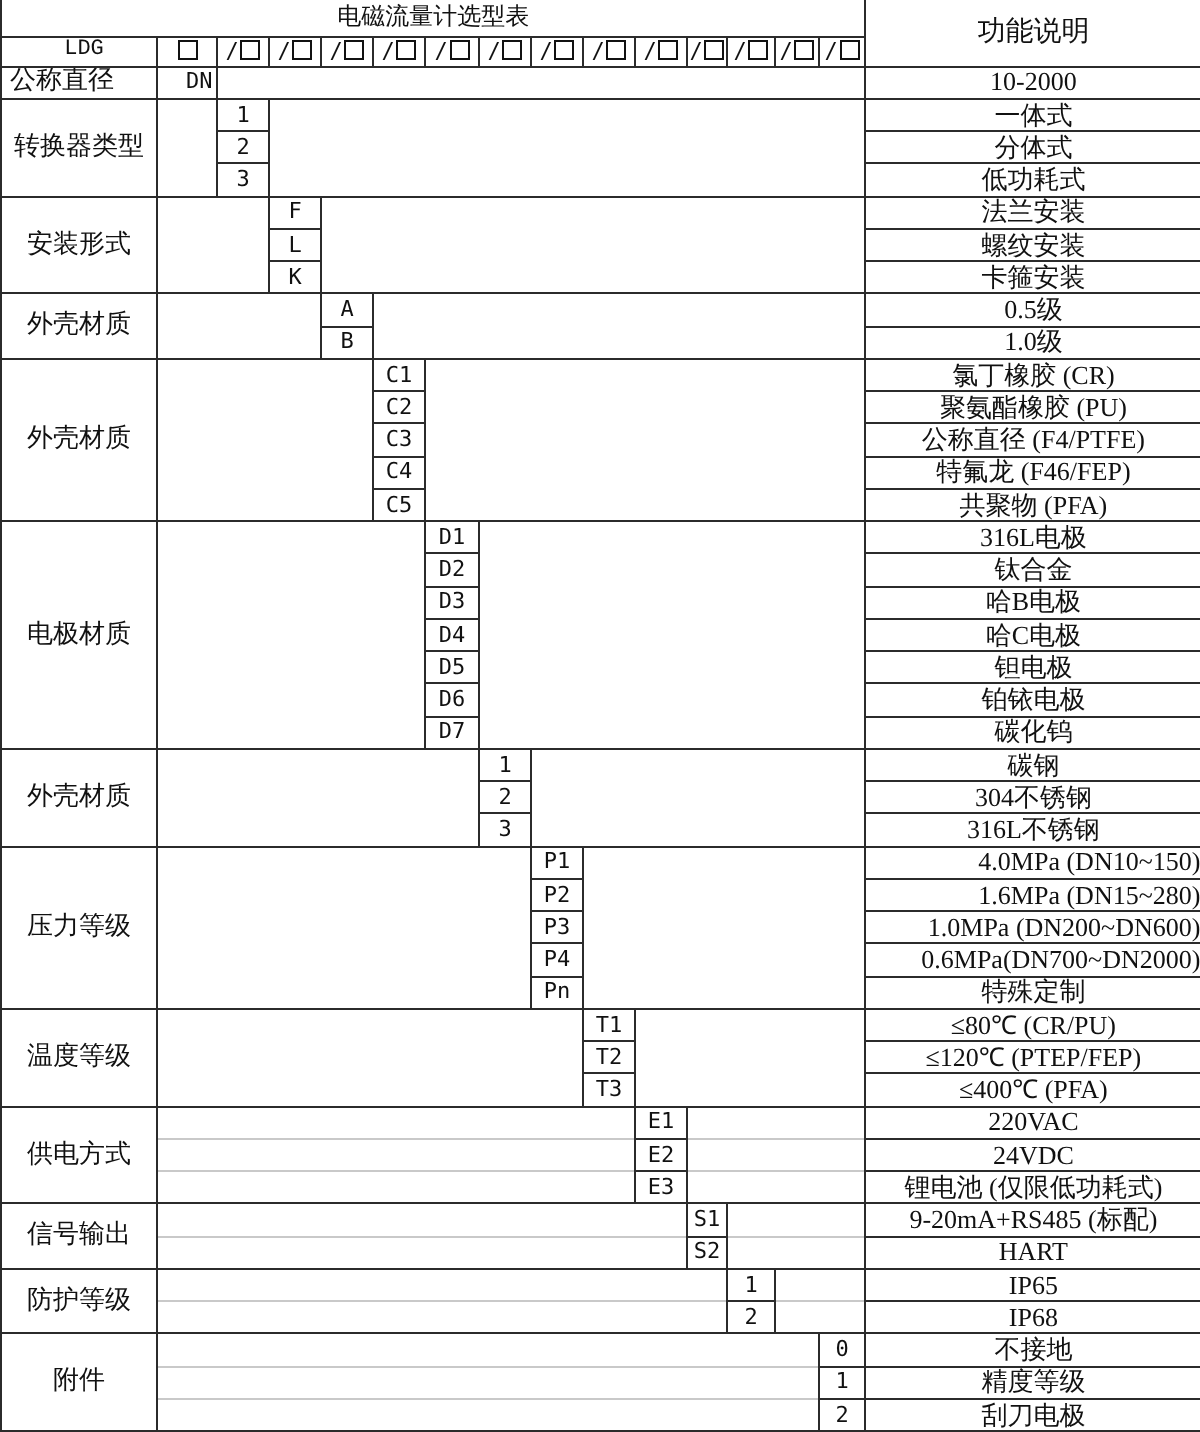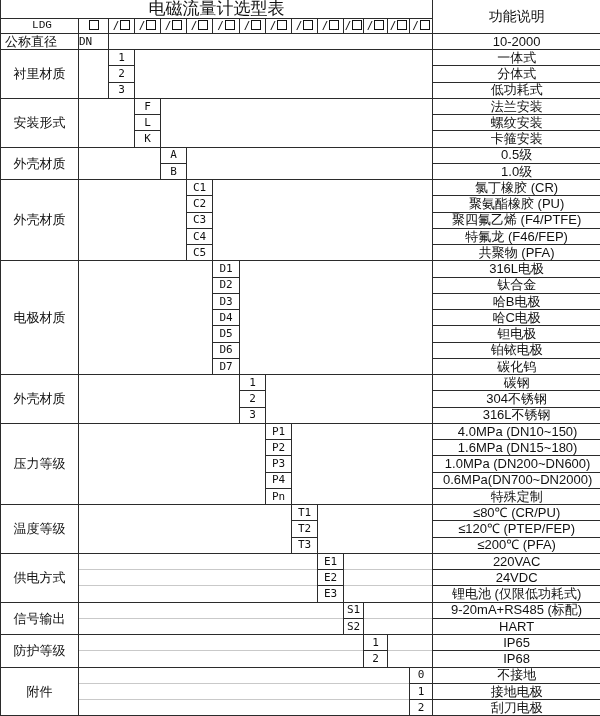--- a/index.html
+++ b/index.html
@@ -25,21 +25,21 @@
   td{
     padding:0;
     text-align:center;
     vertical-align:middle;
     line-height:1.05;
     white-space:nowrap;
     overflow:hidden;
     font-size:13px;
   }
   td.title-cell{
-    font-size:17px;
+    font-size:12px;
     border-left:1px solid var(--border);
     border-bottom:1px solid var(--border);
   }
   td.rhead{
     font-size:14px;
     border:1px solid var(--border);
     border-top:none;
   }
   td.ldg{
     text-align:center;
@@ -63,29 +63,29 @@
   td.lbl{
     border:1px solid var(--border);
     font-size:13px;
   }
   td.lbl.tl{text-align:left;padding-left:4px;}
   td.c{
     border:1px solid var(--border);
     font-family:"DejaVu Sans Mono",monospace;
     font-size:11px;
   }
-  td.c.dn{text-align:left;padding-left:0;}
+  td.c.dn{text-align:left;padding-left:14px;}
   td.f{border:none;}
   td.f.g{border-top:1px solid var(--faint);}
   td.r{
     border:1px solid var(--border);
-    font-family:Liberation Sans, sans-serif;
+    font-family:Liberation Serif, serif;
     font-size:13px;
   }
-  td.r.left{text-align:center;padding-left:2px;}
+  td.r.left{text-align:right;padding-left:2px;}
   td.bb{border-bottom:1px solid var(--border);}
 </style>
 </head>
 <body>
 
 <table class="sel" id="sel-table">
     <colgroup>
       <col style="width: 78px;">
       <col style="width: 30px;">
       <col style="width: 26px;">
@@ -129,21 +129,21 @@
     <tbody>
       <tr>
         <td class="lbl tl" rowspan="1">公称直径</td>
         <td class="c dn">DN</td>
         <td class="f bb0 ftop" colspan="13" style="border-top: 1px solid var(--border);"></td>
         <td class="r">10-2000</td>
       </tr>
     </tbody>
     <tbody>
       <tr>
-        <td class="lbl" rowspan="3">衬里材质</td>
+        <td class="lbl" rowspan="3">转换器类型</td>
         <td class="f bb0 ftop" colspan="1" style="border-top: 1px solid var(--border);"></td>
         <td class="c">1</td>
         <td class="f bb0 ftop" colspan="12" style="border-top: 1px solid var(--border);"></td>
         <td class="r">一体式</td>
       </tr>
       <tr>
         <td class="f" colspan="1"></td>
         <td class="c">2</td>
         <td class="f" colspan="12"></td>
         <td class="r">分体式</td>
@@ -202,21 +202,21 @@
       <tr>
         <td class="f" colspan="4"></td>
         <td class="c">C2</td>
         <td class="f" colspan="9"></td>
         <td class="r">聚氨酯橡胶 (PU)</td>
       </tr>
       <tr>
         <td class="f" colspan="4"></td>
         <td class="c">C3</td>
         <td class="f" colspan="9"></td>
-        <td class="r">聚四氟乙烯 (F4/PTFE)</td>
+        <td class="r">公称直径 (F4/PTFE)</td>
       </tr>
       <tr>
         <td class="f" colspan="4"></td>
         <td class="c">C4</td>
         <td class="f" colspan="9"></td>
         <td class="r">特氟龙 (F46/FEP)</td>
       </tr>
       <tr>
         <td class="f" colspan="4"></td>
         <td class="c">C5</td>
@@ -295,21 +295,21 @@
         <td class="lbl" rowspan="5">压力等级</td>
         <td class="f bb0 ftop" colspan="7" style="border-top: 1px solid var(--border);"></td>
         <td class="c">P1</td>
         <td class="f bb0 ftop" colspan="6" style="border-top: 1px solid var(--border);"></td>
         <td class="r left">4.0MPa (DN10~150)</td>
       </tr>
       <tr>
         <td class="f" colspan="7"></td>
         <td class="c">P2</td>
         <td class="f" colspan="6"></td>
-        <td class="r left">1.6MPa (DN15~180)</td>
+        <td class="r left">1.6MPa (DN15~280)</td>
       </tr>
       <tr>
         <td class="f" colspan="7"></td>
         <td class="c">P3</td>
         <td class="f" colspan="6"></td>
         <td class="r left">1.0MPa (DN200~DN600)</td>
       </tr>
       <tr>
         <td class="f" colspan="7"></td>
         <td class="c">P4</td>
@@ -334,21 +334,21 @@
       <tr>
         <td class="f" colspan="8"></td>
         <td class="c">T2</td>
         <td class="f" colspan="5"></td>
         <td class="r">≤120℃ (PTEP/FEP)</td>
       </tr>
       <tr>
         <td class="f" colspan="8"></td>
         <td class="c">T3</td>
         <td class="f" colspan="5"></td>
-        <td class="r">≤200℃ (PFA)</td>
+        <td class="r">≤400℃ (PFA)</td>
       </tr>
     </tbody>
     <tbody>
       <tr>
         <td class="lbl" rowspan="3">供电方式</td>
         <td class="f bb0 ftop" colspan="9" style="border-top: 1px solid var(--border);"></td>
         <td class="c">E1</td>
         <td class="f bb0 ftop" colspan="4" style="border-top: 1px solid var(--border);"></td>
         <td class="r">220VAC</td>
       </tr>
@@ -398,21 +398,21 @@
     <tbody>
       <tr>
         <td class="lbl bb" rowspan="3">附件</td>
         <td class="f bb0 ftop" colspan="13" style="border-top: 1px solid var(--border);"></td>
         <td class="c">0</td>
         <td class="r">不接地</td>
       </tr>
       <tr>
         <td class="f g" colspan="13"></td>
         <td class="c">1</td>
-        <td class="r">接地电极</td>
+        <td class="r">精度等级</td>
       </tr>
       <tr>
         <td class="f g bb" colspan="13"></td>
         <td class="c">2</td>
         <td class="r">刮刀电极</td>
       </tr>
     </tbody>
   </table>
 
 </body></html>

